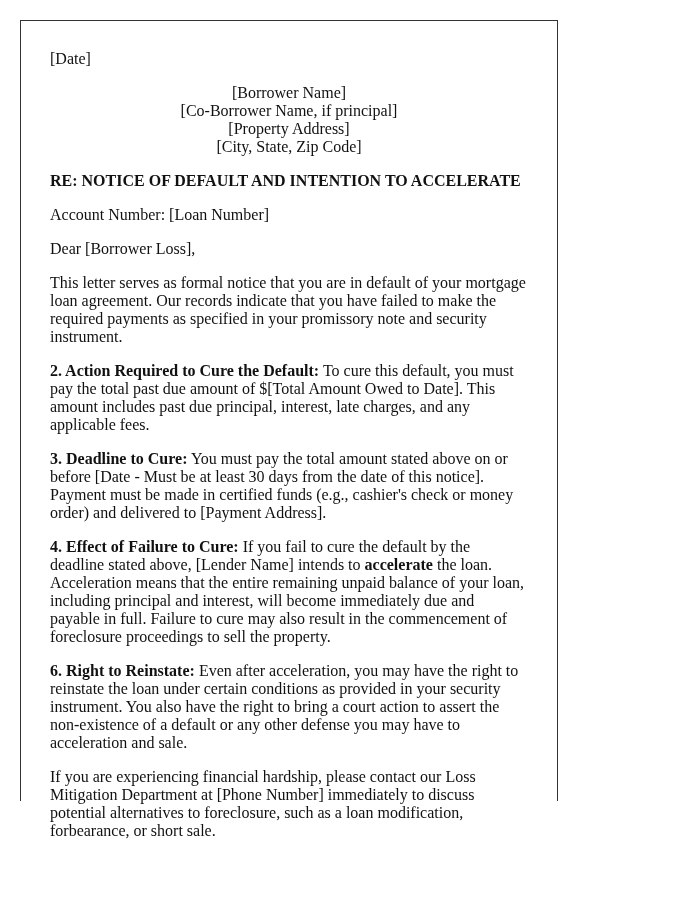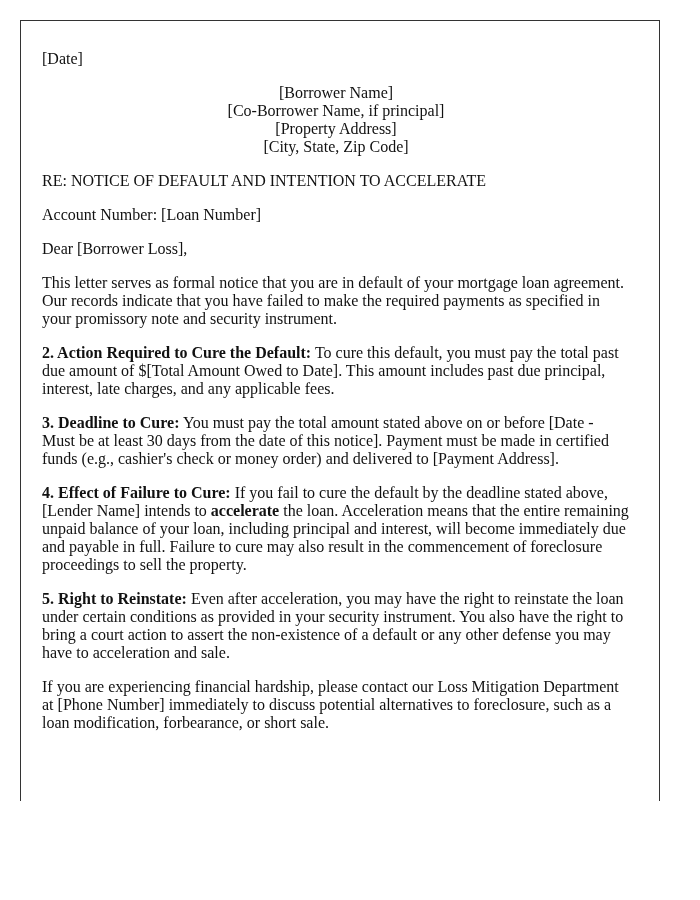--- a/index.html
+++ b/index.html
@@ -12,37 +12,37 @@
       height: 900px;
       position: relative;
       overflow: hidden;
       font-family: "Liberation Serif", "DejaVu Serif", serif;
       color: #111111;
     }
     .letter {
       position: absolute;
       left: 20px;
       top: 20px;
-      width: 640px;
+      width: 538px;
       height: 781px;
       box-sizing: border-box;
       border-left: 1px solid #333333;
       border-right: 1px solid #333333;
       border-top: 1px solid #333333;
-      padding: 29px 29px 0 21px;
+      padding: 29px 29px 0 29px;
       font-size: 16px;
       line-height: 18px;
     }
     .letter p {
       margin: 0 0 16px 0;
     }
     .address-block p { margin: 0; }
     .address-block { margin: 0 0 16px 0; text-align: center; }
     .subject {
-      font-weight: normal;
+      font-weight: bold;
     }
     .section-heading, .emph {
       font-weight: bold;
     }
   </style>
 </head>
 <body>
 
 <div class="letter">
 
@@ -63,17 +63,17 @@
 
   <p>This letter serves as formal notice that you are in default of your mortgage loan agreement. Our records indicate that you have failed to make the required payments as specified in your promissory note and security instrument.</p>
 
 
   <p><span class="section-heading">2. Action Required to Cure the Default:</span><span> To cure this default, you must pay the total past due amount of $[Total Amount Owed to Date]. This amount includes past due principal, interest, late charges, and any applicable fees.</span></p>
 
   <p><span class="section-heading">3. Deadline to Cure:</span><span> You must pay the total amount stated above on or before [Date - Must be at least 30 days from the date of this notice]. Payment must be made in certified funds (e.g., cashier's check or money order) and delivered to [Payment Address].</span></p>
 
   <p><span class="section-heading">4. Effect of Failure to Cure:</span><span> If you fail to cure the default by the deadline stated above, [Lender Name] intends to </span><span class="emph">accelerate</span><span> the loan. Acceleration means that the entire remaining unpaid balance of your loan, including principal and interest, will become immediately due and payable in full. Failure to cure may also result in the commencement of foreclosure proceedings to sell the property.</span></p>
 
-  <p><span class="section-heading">5. Right to Reinstate:</span><span> Even after acceleration, you may have the right to reinstate the loan under certain conditions as provided in your security instrument. You also have the right to bring a court action to assert the non-existence of a default or any other defense you may have to acceleration and sale.</span></p>
+  <p><span class="section-heading">6. Right to Reinstate:</span><span> Even after acceleration, you may have the right to reinstate the loan under certain conditions as provided in your security instrument. You also have the right to bring a court action to assert the non-existence of a default or any other defense you may have to acceleration and sale.</span></p>
 
   <p>If you are experiencing financial hardship, please contact our Loss Mitigation Department at [Phone Number] immediately to discuss potential alternatives to foreclosure, such as a loan modification, forbearance, or short sale.</p>
 
 </div>
 
 </body></html>

